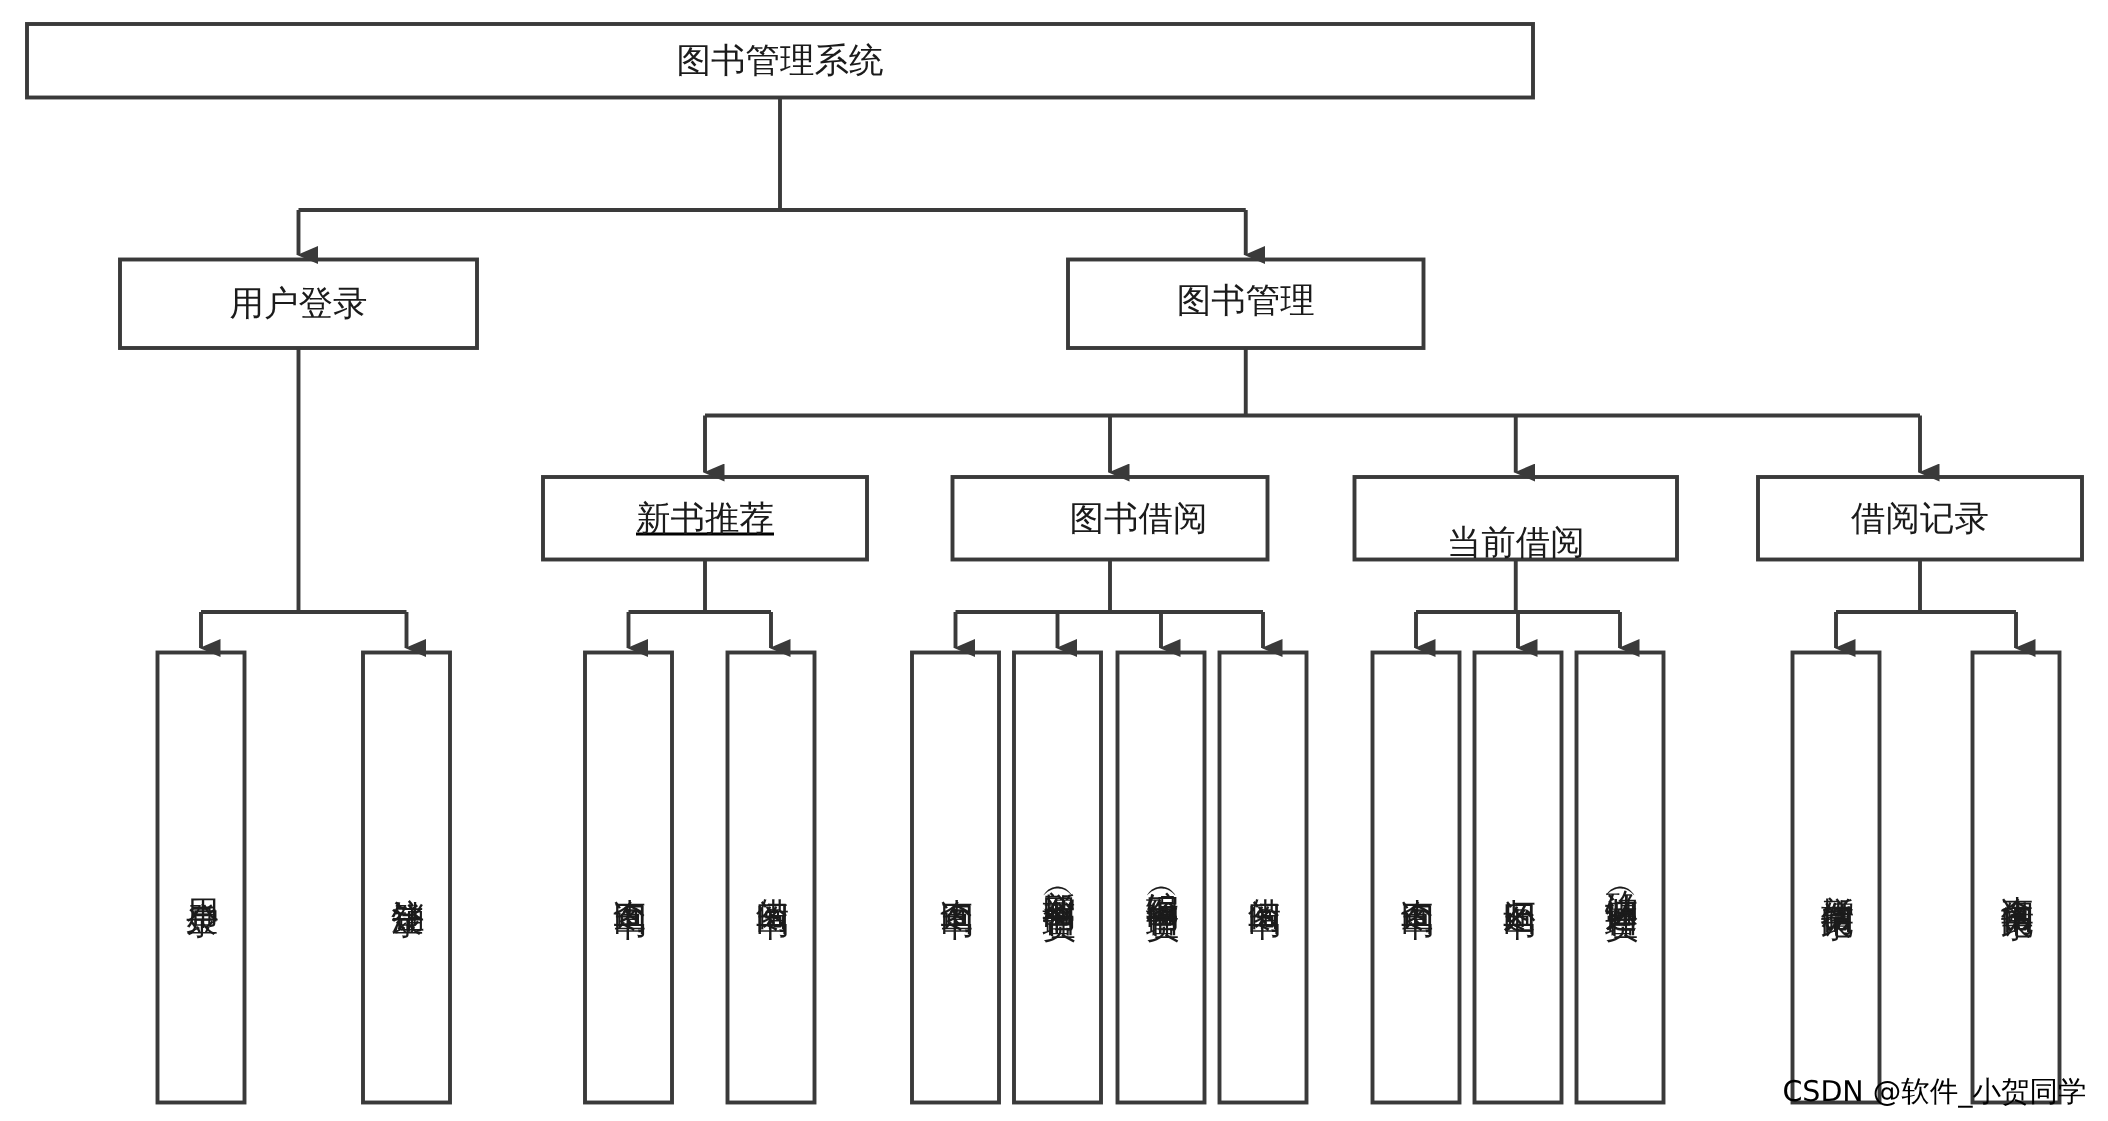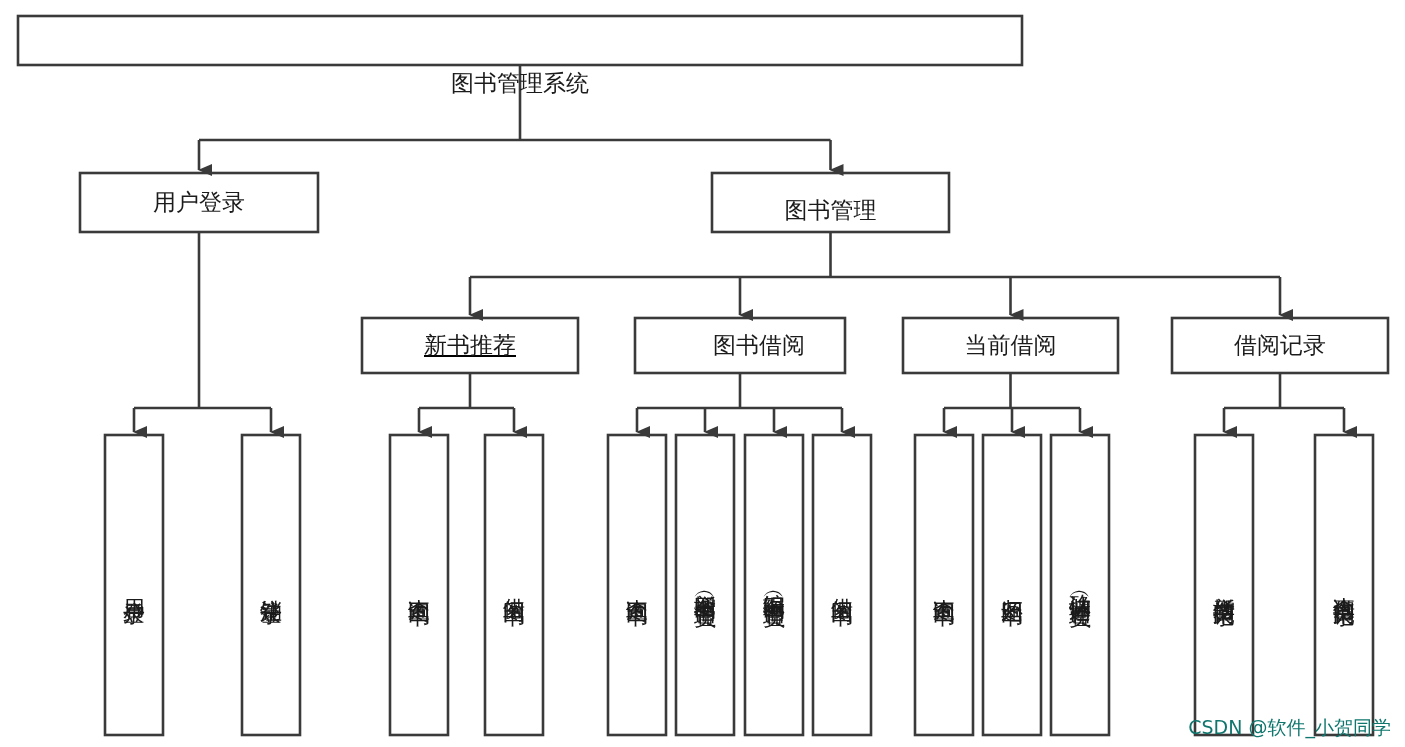--- a/index.html
+++ b/index.html
@@ -71,21 +71,21 @@
     font-size: 23px;
     color: #1b1b1b;
     white-space: nowrap;
   }
   #watermark {
     position: absolute;
     right: 14px;
     bottom: 6px;
     font-family: "DejaVu Sans", "Liberation Sans", sans-serif;
     font-size: 19px;
-    color: #0f766e;
+    color: #000000;
     white-space: nowrap;
     pointer-events: none;
     margin-top: 40px;
   }
 </style>
 </head>
 <body>
 
 <div id="diagram-root">
 
@@ -149,36 +149,36 @@
         <path d="M 1012 408 L 1012 432" class="connector" marker-end="url(#arrow)"></path>
         <path d="M 1080 408 L 1080 432" class="connector" marker-end="url(#arrow)"></path>
         <path d="M 1280 373 L 1280 408" class="connector"></path>
         <path d="M 1224 408 L 1344 408" class="connector"></path>
         <path d="M 1224 408 L 1224 432" class="connector" marker-end="url(#arrow)"></path>
         <path d="M 1344 408 L 1344 432" class="connector" marker-end="url(#arrow)"></path>
       </g>
   </svg>
 
   <div id="labels-layer">
-      <div class="hlabel-wrap" style="left: 18px; top: 16px; width: 1004px; height: 49px; margin-top: 43px;">
+      <div class="hlabel-wrap" style="left: 18px; top: 16px; width: 1004px; height: 49px;">
         <span class="hlabel-text">图书管理系统</span>
       </div>
       <div class="hlabel-wrap" style="left: 80px; top: 173px; width: 238px; height: 59px;">
         <span class="hlabel-text">用户登录</span>
       </div>
-      <div class="hlabel-wrap" style="left: 712px; top: 181px; width: 237px; height: 59px;">
+      <div class="hlabel-wrap" style="left: 712px; top: 171px; width: 237px; height: 59px;">
         <span class="hlabel-text">图书管理</span>
       </div>
       <div class="hlabel-wrap" style="left: 362px; top: 318px; width: 216px; height: 55px; text-decoration: underline;">
         <span class="hlabel-text">新书推荐</span>
       </div>
       <div class="hlabel-wrap" style="left: 635px; top: 318px; width: 248px; height: 55px;">
         <span class="hlabel-text">图书借阅</span>
       </div>
-      <div class="hlabel-wrap" style="left: 903px; top: 318px; width: 215px; height: 55px; border-radius: 10px;">
+      <div class="hlabel-wrap" style="left: 903px; top: 334px; width: 215px; height: 55px; border-radius: 10px;">
         <span class="hlabel-text">当前借阅</span>
       </div>
       <div class="hlabel-wrap" style="left: 1172px; top: 318px; width: 216px; height: 55px;">
         <span class="hlabel-text">借阅记录</span>
       </div>
       <div class="vlabel-wrap" style="left: 105px; top: 435px; width: 58px; height: 300px;">
         <span class="vlabel-text">用户登录</span>
       </div>
       <div class="vlabel-wrap" style="left: 242px; top: 435px; width: 58px; height: 300px;">
         <span class="vlabel-text">注销登录</span>

